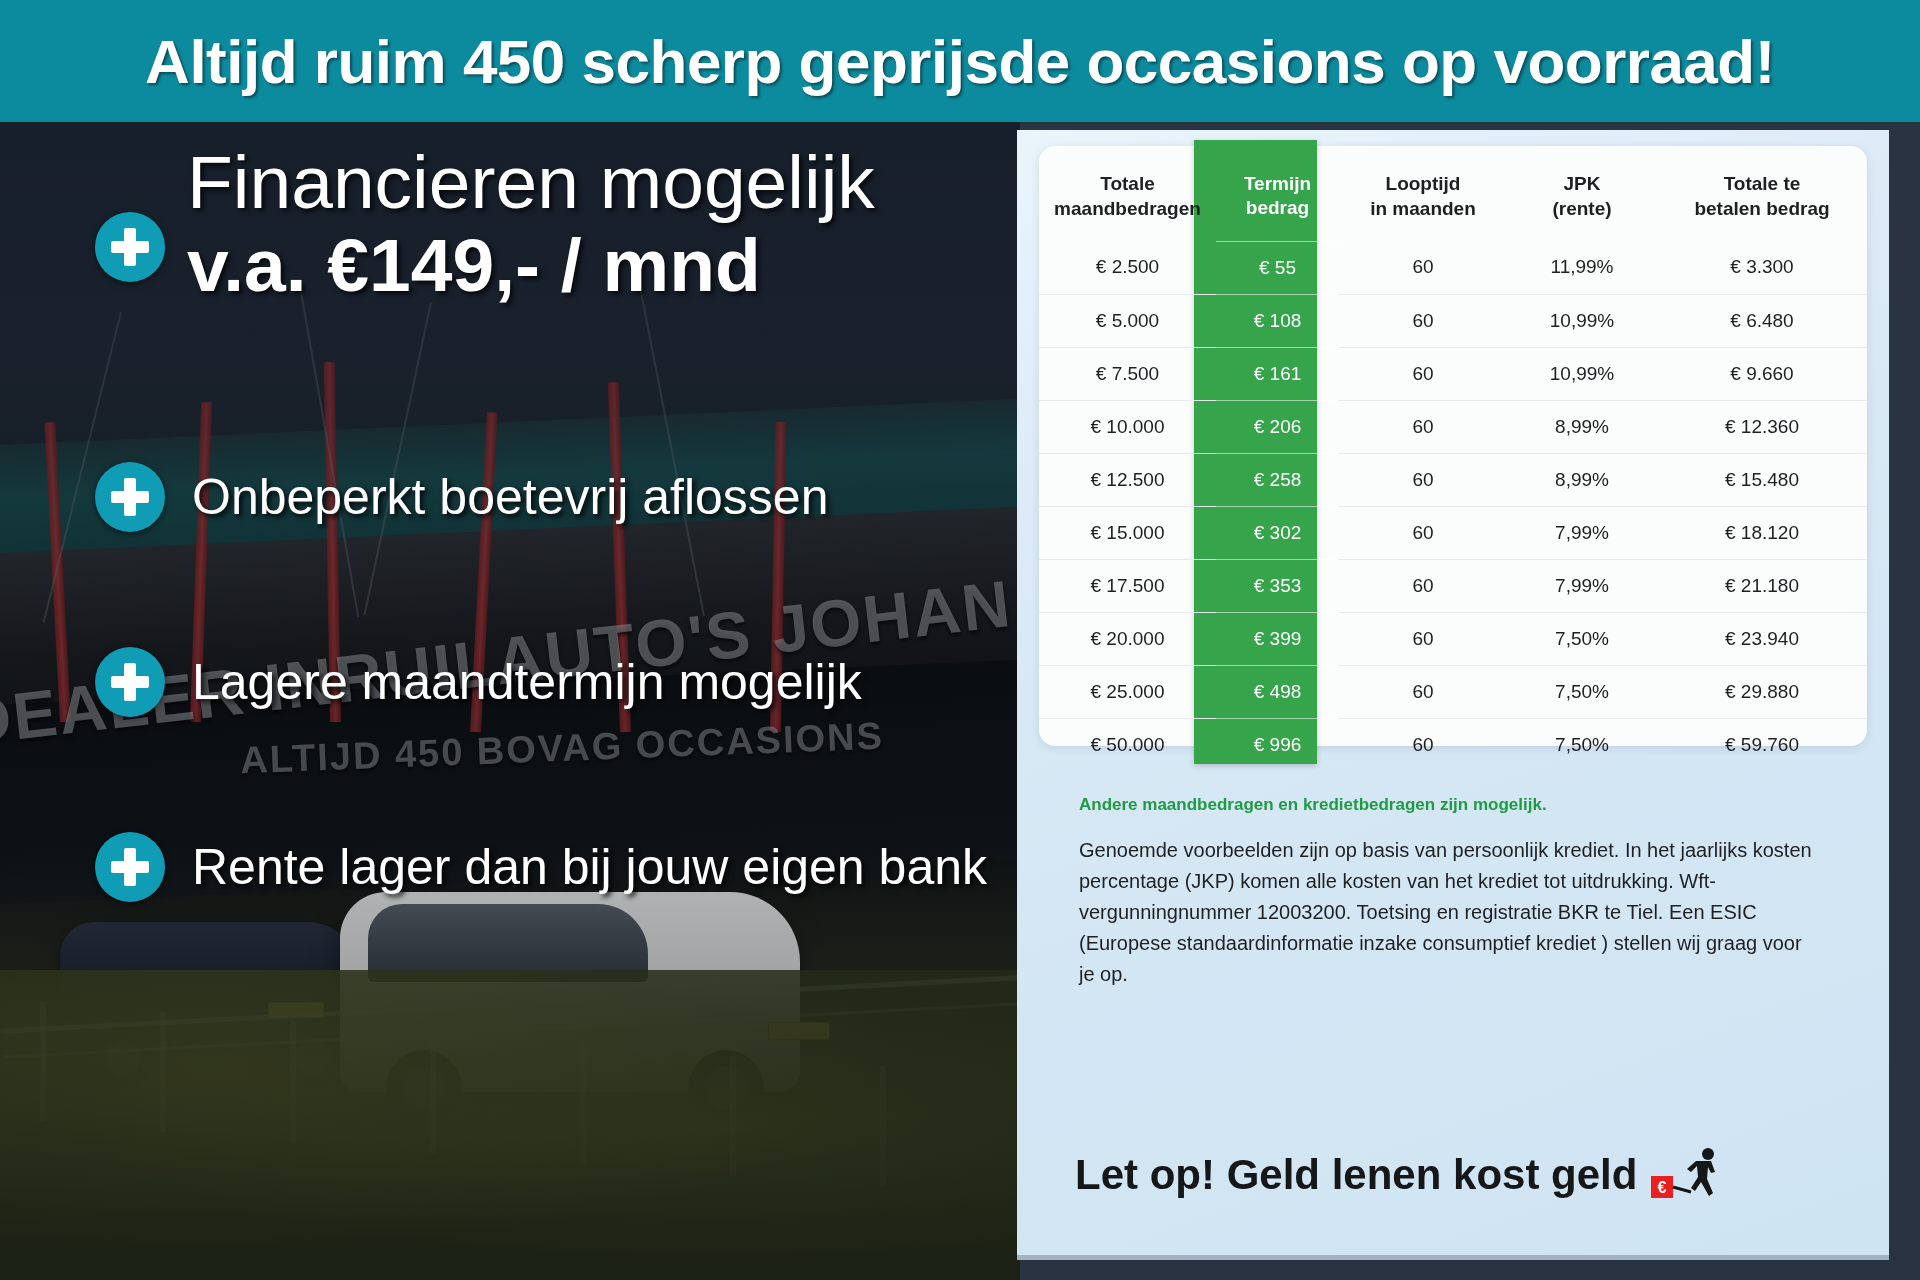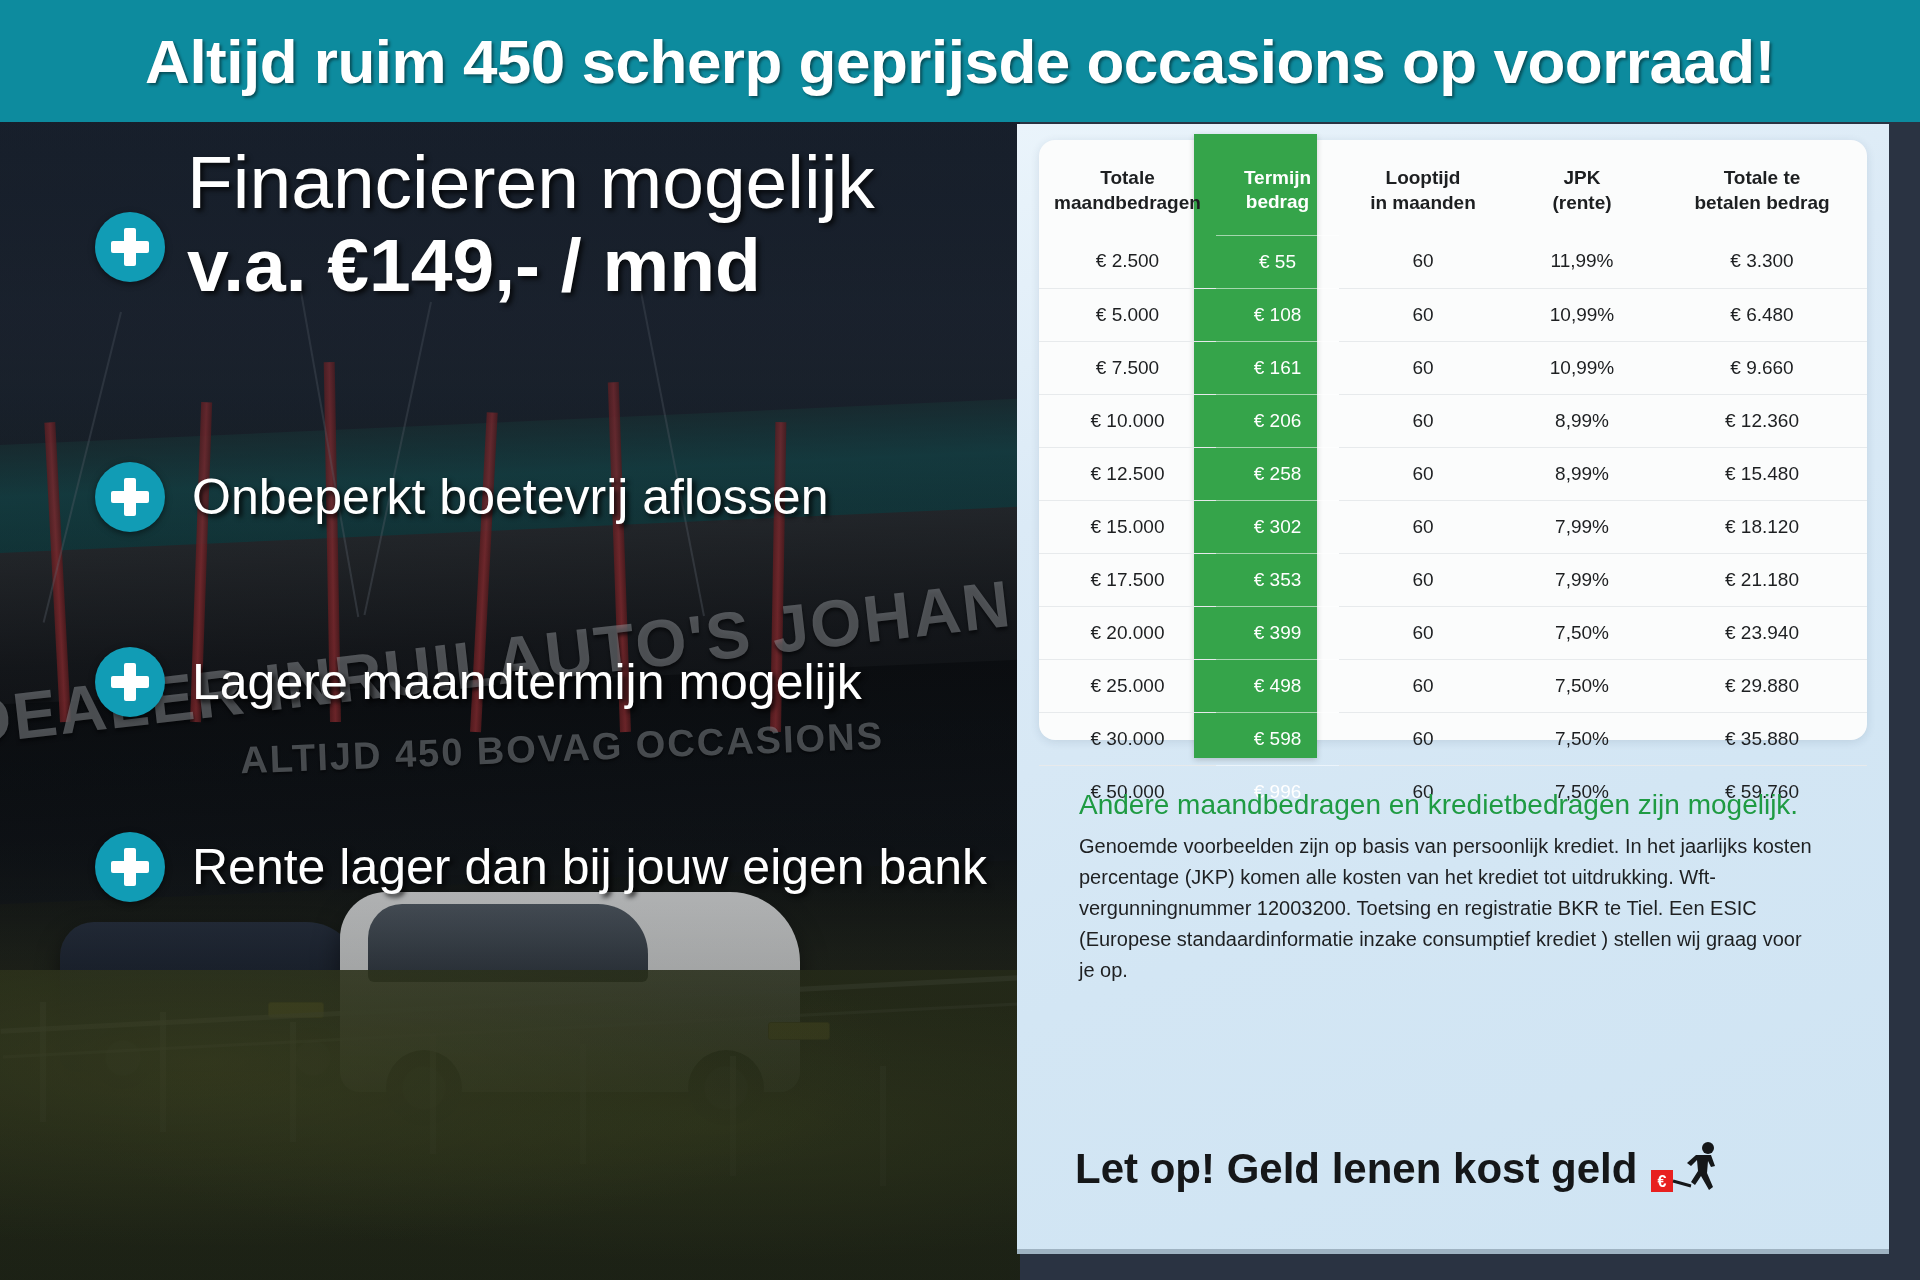--- a/index.html
+++ b/index.html
@@ -254,21 +254,21 @@
     white-space: nowrap;
     text-shadow: 3px 3px 5px rgba(0,0,0,0.85);
   }
   .bullet-1 { top: 340px; }
   .bullet-2 { top: 525px; }
   .bullet-3 { top: 710px; }
 
   
   .right-panel {
     position: absolute;
-    left: 1017px; top: 124px;
+    left: 1017px; top: 130px;
     width: 872px; height: 1130px;
     background: linear-gradient(160deg, #eaf4fb 0%, #dbeaf6 28%, #d3e6f4 62%, #cfe4f3 100%);
     overflow: hidden;
   }
 
   .table-card {
     position: absolute;
     left: 22px; top: 16px;
     width: 828px; height: 600px;
     background: #fbfcfc;
@@ -322,24 +322,24 @@
     position: relative;
   }
 
   
   .disclaimer {
     position: absolute;
     left: 62px; top: 665px;
     width: 740px;
   }
   .disclaimer-title {
-    font-size: 28px;
-    font-weight: normal;
+    font-size: 17px;
+    font-weight: bold;
     color: #1f9b43;
-    margin-bottom: 10px;
+    margin-bottom: 20px;
     white-space: nowrap;
   }
   .disclaimer-body {
     font-size: 20px;
     line-height: 1.55;
     color: #1e2022;
   }
   .warn-bar {
     position: absolute;
     left: 58px; top: 1016px;
@@ -542,27 +542,20 @@
           <td>€ 23.940</td>
         </tr>
         <tr>
           <td>€ 25.000</td>
           <td class="cell-green">€ 498</td>
           <td>60</td>
           <td>7,50%</td>
           <td>€ 29.880</td>
         </tr>
         <tr>
-          <td>€ 30.000</td>
-          <td class="cell-green">€ 598</td>
-          <td>60</td>
-          <td>7,50%</td>
-          <td>€ 35.880</td>
-        </tr>
-        <tr>
           <td>€ 50.000</td>
           <td class="cell-green">€ 996</td>
           <td>60</td>
           <td>7,50%</td>
           <td>€ 59.760</td>
         </tr>
       </tbody>
     </table>
 
     <div class="disclaimer">

